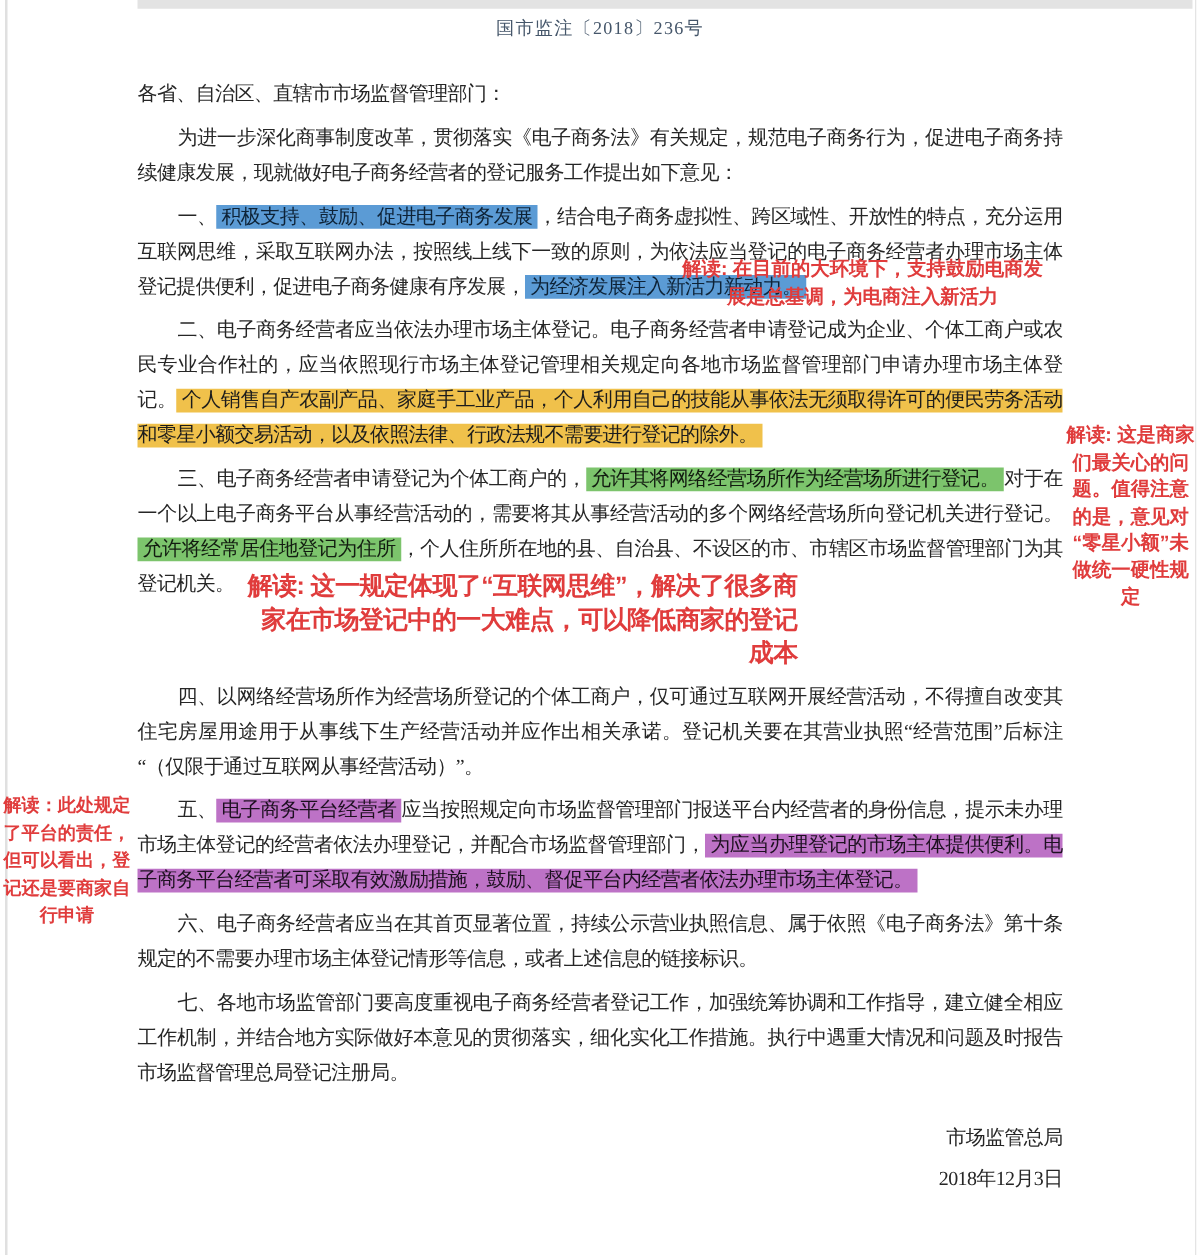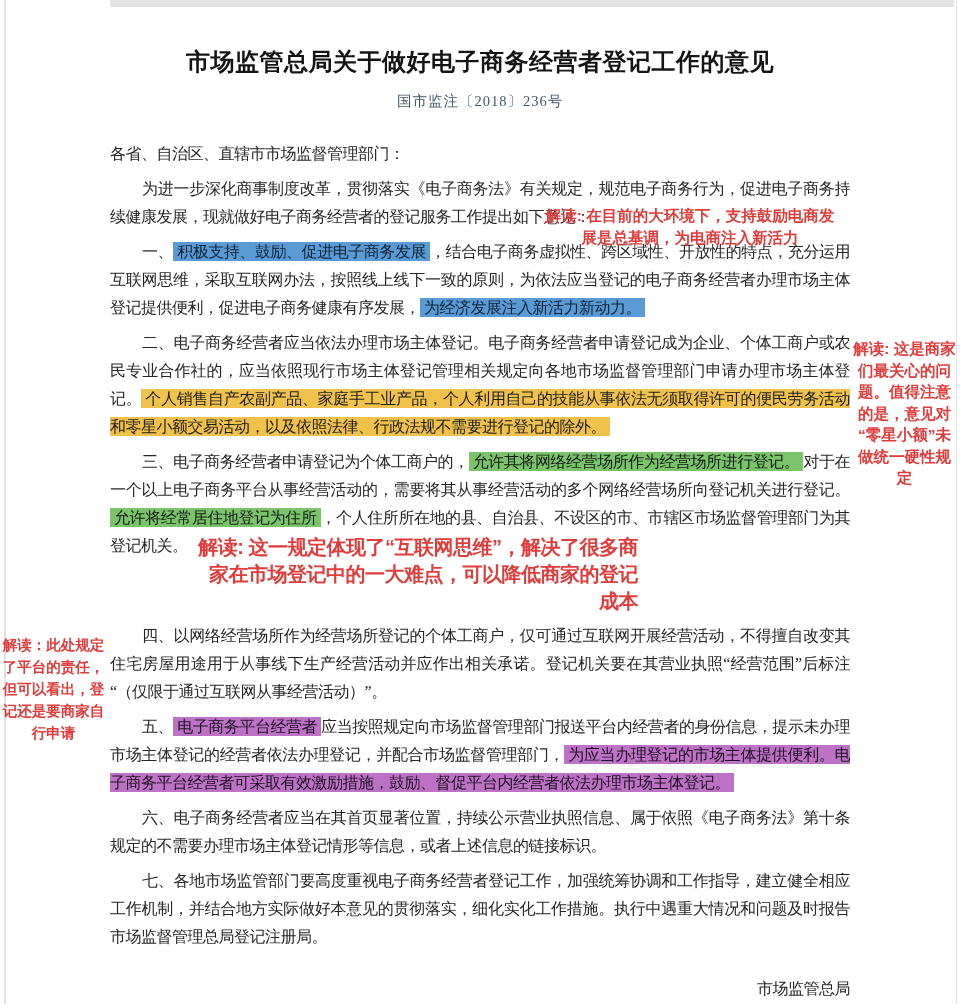--- a/index.html
+++ b/index.html
@@ -116,21 +116,20 @@
 </style>
 </head>
 <body>
 
 <div class="page">
   <div class="top-strip"></div>
   <div class="edge-left"></div>
   <div class="edge-right"></div>
 
   <div class="content">
-    <h1 class="doc-title">市场监管总局关于做好电子商务经营者登记工作的意见</h1>
     <div class="doc-number">国市监注〔2018〕236号</div>
 
     <div class="salutation">各省、自治区、直辖市市场监督管理部门：</div>
 
     <p class="para">为进一步深化商事制度改革，贯彻落实《电子商务法》有关规定，规范电子商务行为，促进电子商务持续健康发展，现就做好电子商务经营者的登记服务工作提出如下意见：</p>
 
     <p class="para">
       <span>一、</span><span class="hl hl-blue">积极支持、鼓励、促进电子商务发展</span><span>，结合电子商务虚拟性、跨区域性、开放性的特点，充分运用互联网思维，采取互联网办法，按照线上线下一致的原则，为依法应当登记的电子商务经营者办理市场主体登记提供便利，促进电子商务健康有序发展，</span><span class="hl hl-blue">为经济发展注入新活力新动力。</span>
     </p>
 

